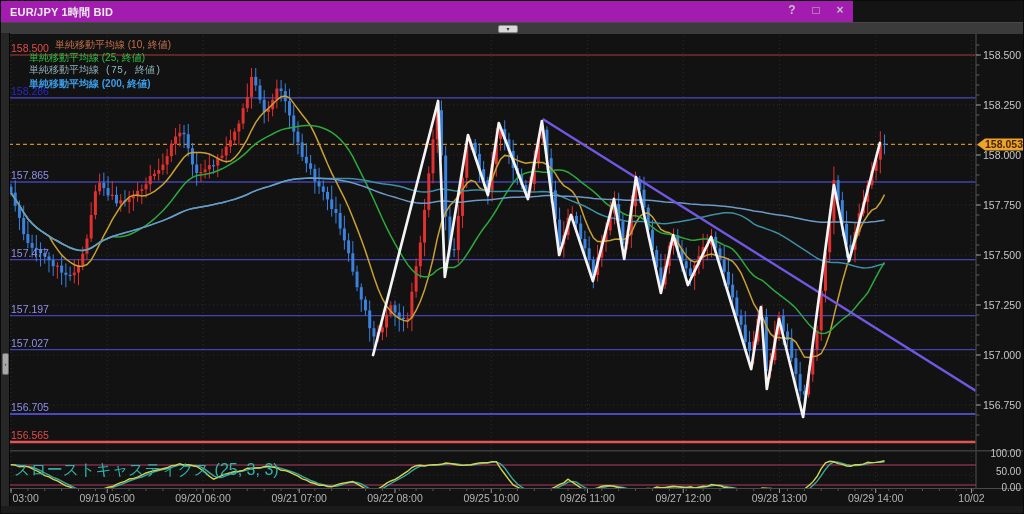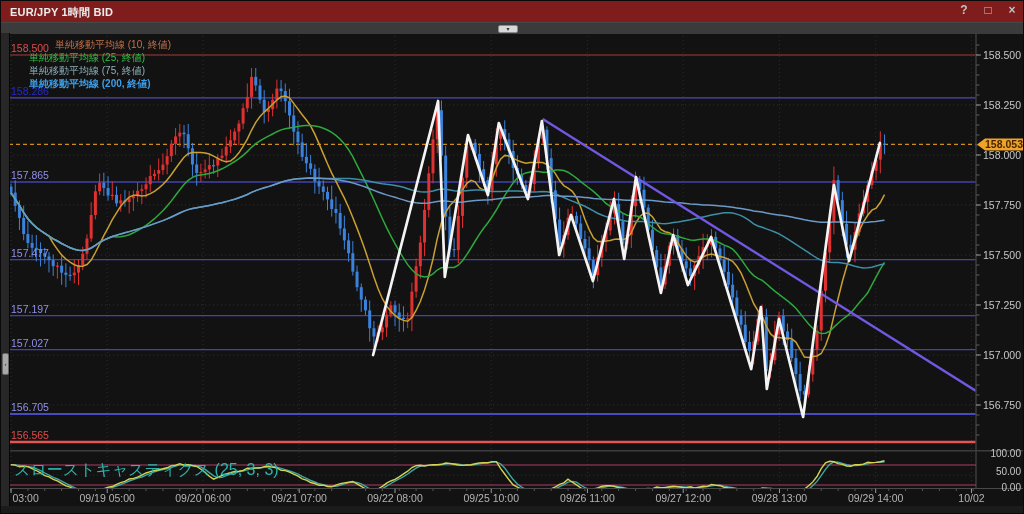--- a/index.html
+++ b/index.html
@@ -1,18 +1,18 @@
 <!DOCTYPE html>
 <html><head>
 <meta charset="utf-8">
 <style>
   html,body{margin:0;padding:0;background:#000;}
   .window{position:relative;width:1024px;height:514px;background:#141414;overflow:hidden;
           font-family:"Liberation Sans",sans-serif;border:1px solid #0a0a0a;box-sizing:border-box;}
-  .titlebar{position:absolute;left:0;top:0;width:1024px;height:21px;background:#7f1d1d;border-bottom:6px solid #84cc16;}
+  .titlebar{position:absolute;left:0;top:0;width:852px;height:21px;background:#a21caf;border-bottom:6px solid #84cc16;}
   .titlebar .title{position:absolute;left:9px;top:4px;font-size:11px;font-weight:bold;color:#ededed;letter-spacing:.2px;}
   .win-controls{position:absolute;right:6px;top:2px;display:flex;gap:10px;}
   .win-controls span{color:#c2c2c2;font-size:12px;font-weight:bold;width:14px;text-align:center;cursor:default;}
   .toolbar{position:absolute;left:0;top:21px;width:1024px;height:11px;background:#3b3b3b;border-top:1px solid #484848;}
   .collapse-btn{position:absolute;left:497px;top:2px;width:20px;height:8px;background:#d9d9d9;border:1px solid #8a8a8a;
                 border-radius:2px;padding:0;line-height:4px;font-size:6px;color:#333;text-align:center;}
   .left-strip{position:absolute;left:0;top:32px;width:8px;height:473px;background:#272727;border-right:1px solid #050505;}
   .side-handle{position:absolute;left:1px;top:320px;width:7px;height:22px;background:#a9a9a9;border:1px solid #666;
                border-radius:2px;padding:0;font-size:6px;color:#222;line-height:6px;}
   .bottom-strip{position:absolute;left:0;top:505px;width:1024px;height:9px;background:#1b1b1b;}
@@ -680,20 +680,20 @@
     <button class="collapse-btn">▾</button>
   </div>
 
   <div class="left-strip overlay">
     <button class="side-handle">‹</button>
   </div>
 
   <div class="overlay legend">
     <div style="color: rgb(196, 113, 75); margin-left: 26px;">単純移動平均線 (10, 終値)</div>
     <div style="color: rgb(47, 192, 69);">単純移動平均線 (25, 終値)</div>
-    <div style="color: rgb(143, 179, 189);">単純移動平均線 (75, 終値)</div>
+    <div style="color: rgb(143, 179, 189); font-family: Liberation Mono, monospace;">単純移動平均線 (75, 終値)</div>
     <div style="color: rgb(59, 157, 232); font-weight: bold;">単純移動平均線 (200, 終値)</div>
   </div>
 
   <div class="overlay stoch-label" style="color: rgb(47, 179, 171);">スローストキャスティクス (25, 3, 3)</div>
 
   <div class="bottom-strip overlay" style="left:0;top:505px;"></div>
 </div>
 
 </body></html>

